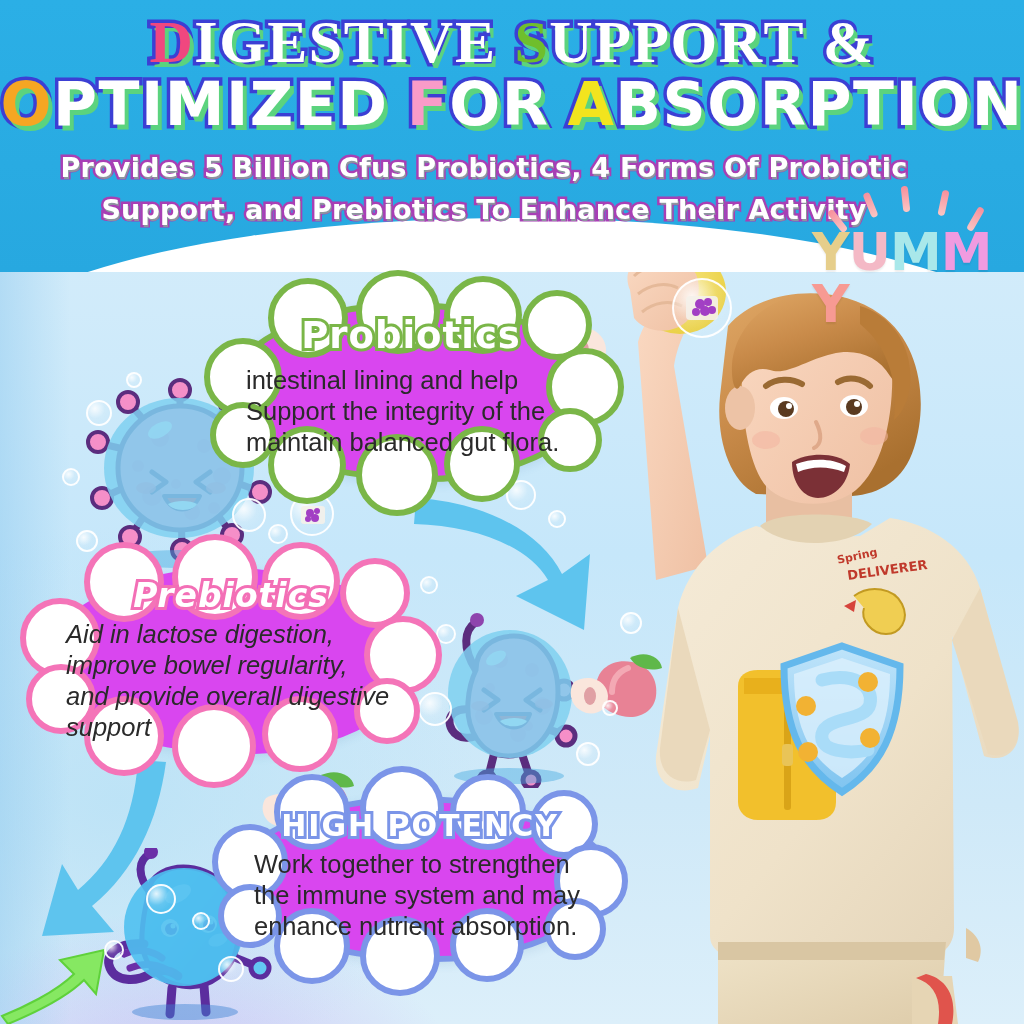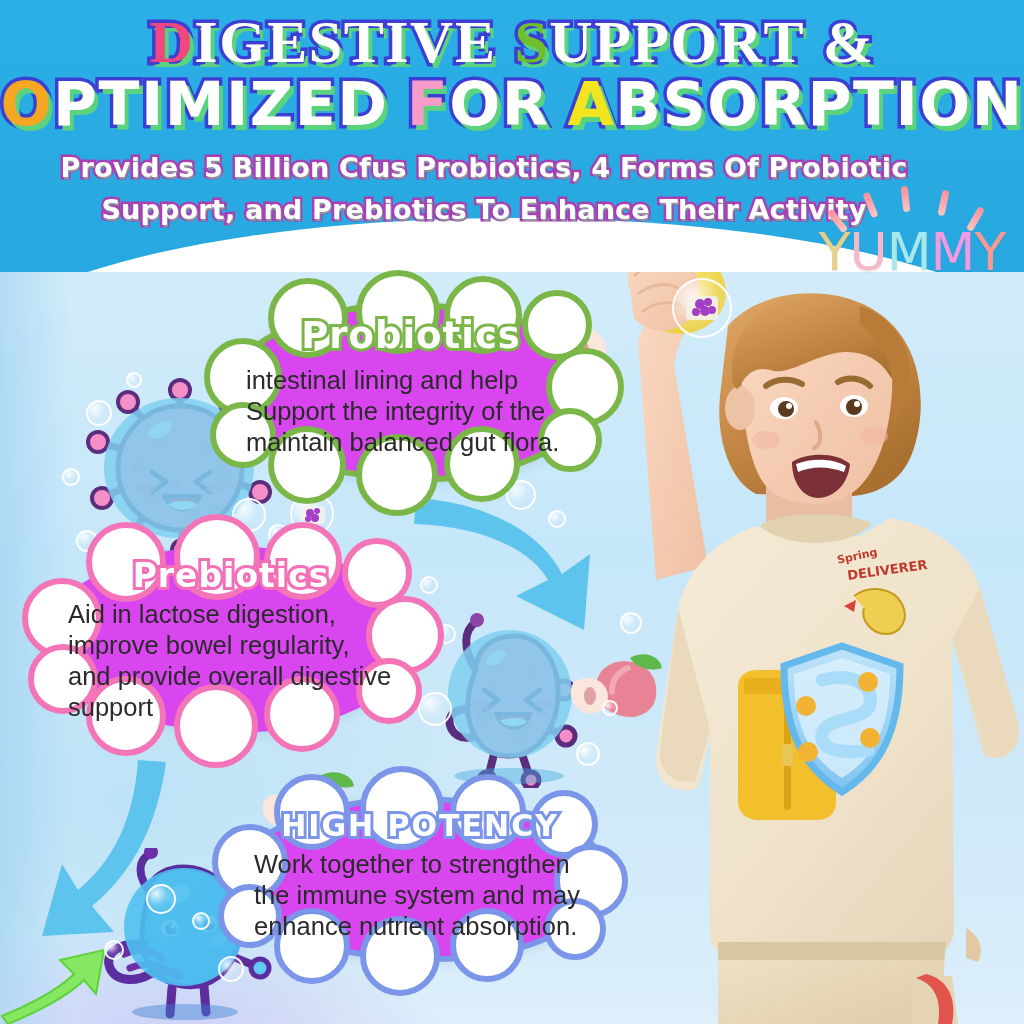--- a/index.html
+++ b/index.html
@@ -93,22 +93,22 @@
     border-radius:4px;
   }
   .yummy-sparks i:nth-child(1){ left:22px; top:22px;  transform:rotate(-38deg); }
   .yummy-sparks i:nth-child(2){ left:55px; top:6px;   transform:rotate(-22deg); }
   .yummy-sparks i:nth-child(3){ left:90px; top:0px;   transform:rotate(-6deg); }
   .yummy-sparks i:nth-child(4){ left:128px;top:4px;   transform:rotate(12deg); }
   .yummy-sparks i:nth-child(5){ left:160px;top:20px;  transform:rotate(30deg); }
   .yummy-text {
     position:absolute; left:0; top:40px; width:200px;
     font-family:"DejaVu Sans", sans-serif;
-    font-weight:normal; font-size:52px; letter-spacing:-1px;
-    text-align:center; line-height:1;
+    font-weight:bold; font-size:52px; letter-spacing:-1px;
+    text-align:left; line-height:1;
   }
   .yummy-text span {
     display:inline-block;
     -webkit-text-stroke:9px rgba(255,255,255,.0);
     text-shadow:0 2px 2px rgba(0,0,0,.07);
   }
   .y1{ color:#E6CE8B; } .y2{ color:#F4B9C6; } .y3{ color:#A9E8EA; }
   .y4{ color:#F09BE0; } .y5{ color:#F79A93; }
 
   
@@ -145,22 +145,23 @@
   }
   #cloud-probiotics .cloud-lobes i { border:6px solid #7AB648; background:#fff; }
   #cloud-probiotics .cloud-title {
     font-size:37px; color:#FFFFFF; -webkit-text-stroke:6px #7AB648;
     margin-top:6px;
   }
   #cloud-probiotics .cloud-body { margin:8px 16px 0 18px; }
 
   
   #cloud-prebiotics {
-    left:42px; top:546px; width:378px; height:186px;
-    border:6px solid #d946ef;
+    left:42px; top:568px; width:378px; height:186px;
+    border:4px solid #d946ef;
+    font-style:italic;
   }
   #cloud-prebiotics .cloud-lobes i { border:6px solid #F474B8; background:#fff; }
   #cloud-prebiotics .cloud-title {
     font-size:33px; color:#FFFFFF; -webkit-text-stroke:6px #F36FB6;
     margin-top:4px;
   }
   #cloud-prebiotics .cloud-body { margin:4px 12px 0 20px; }
 
   
   #cloud-potency {

